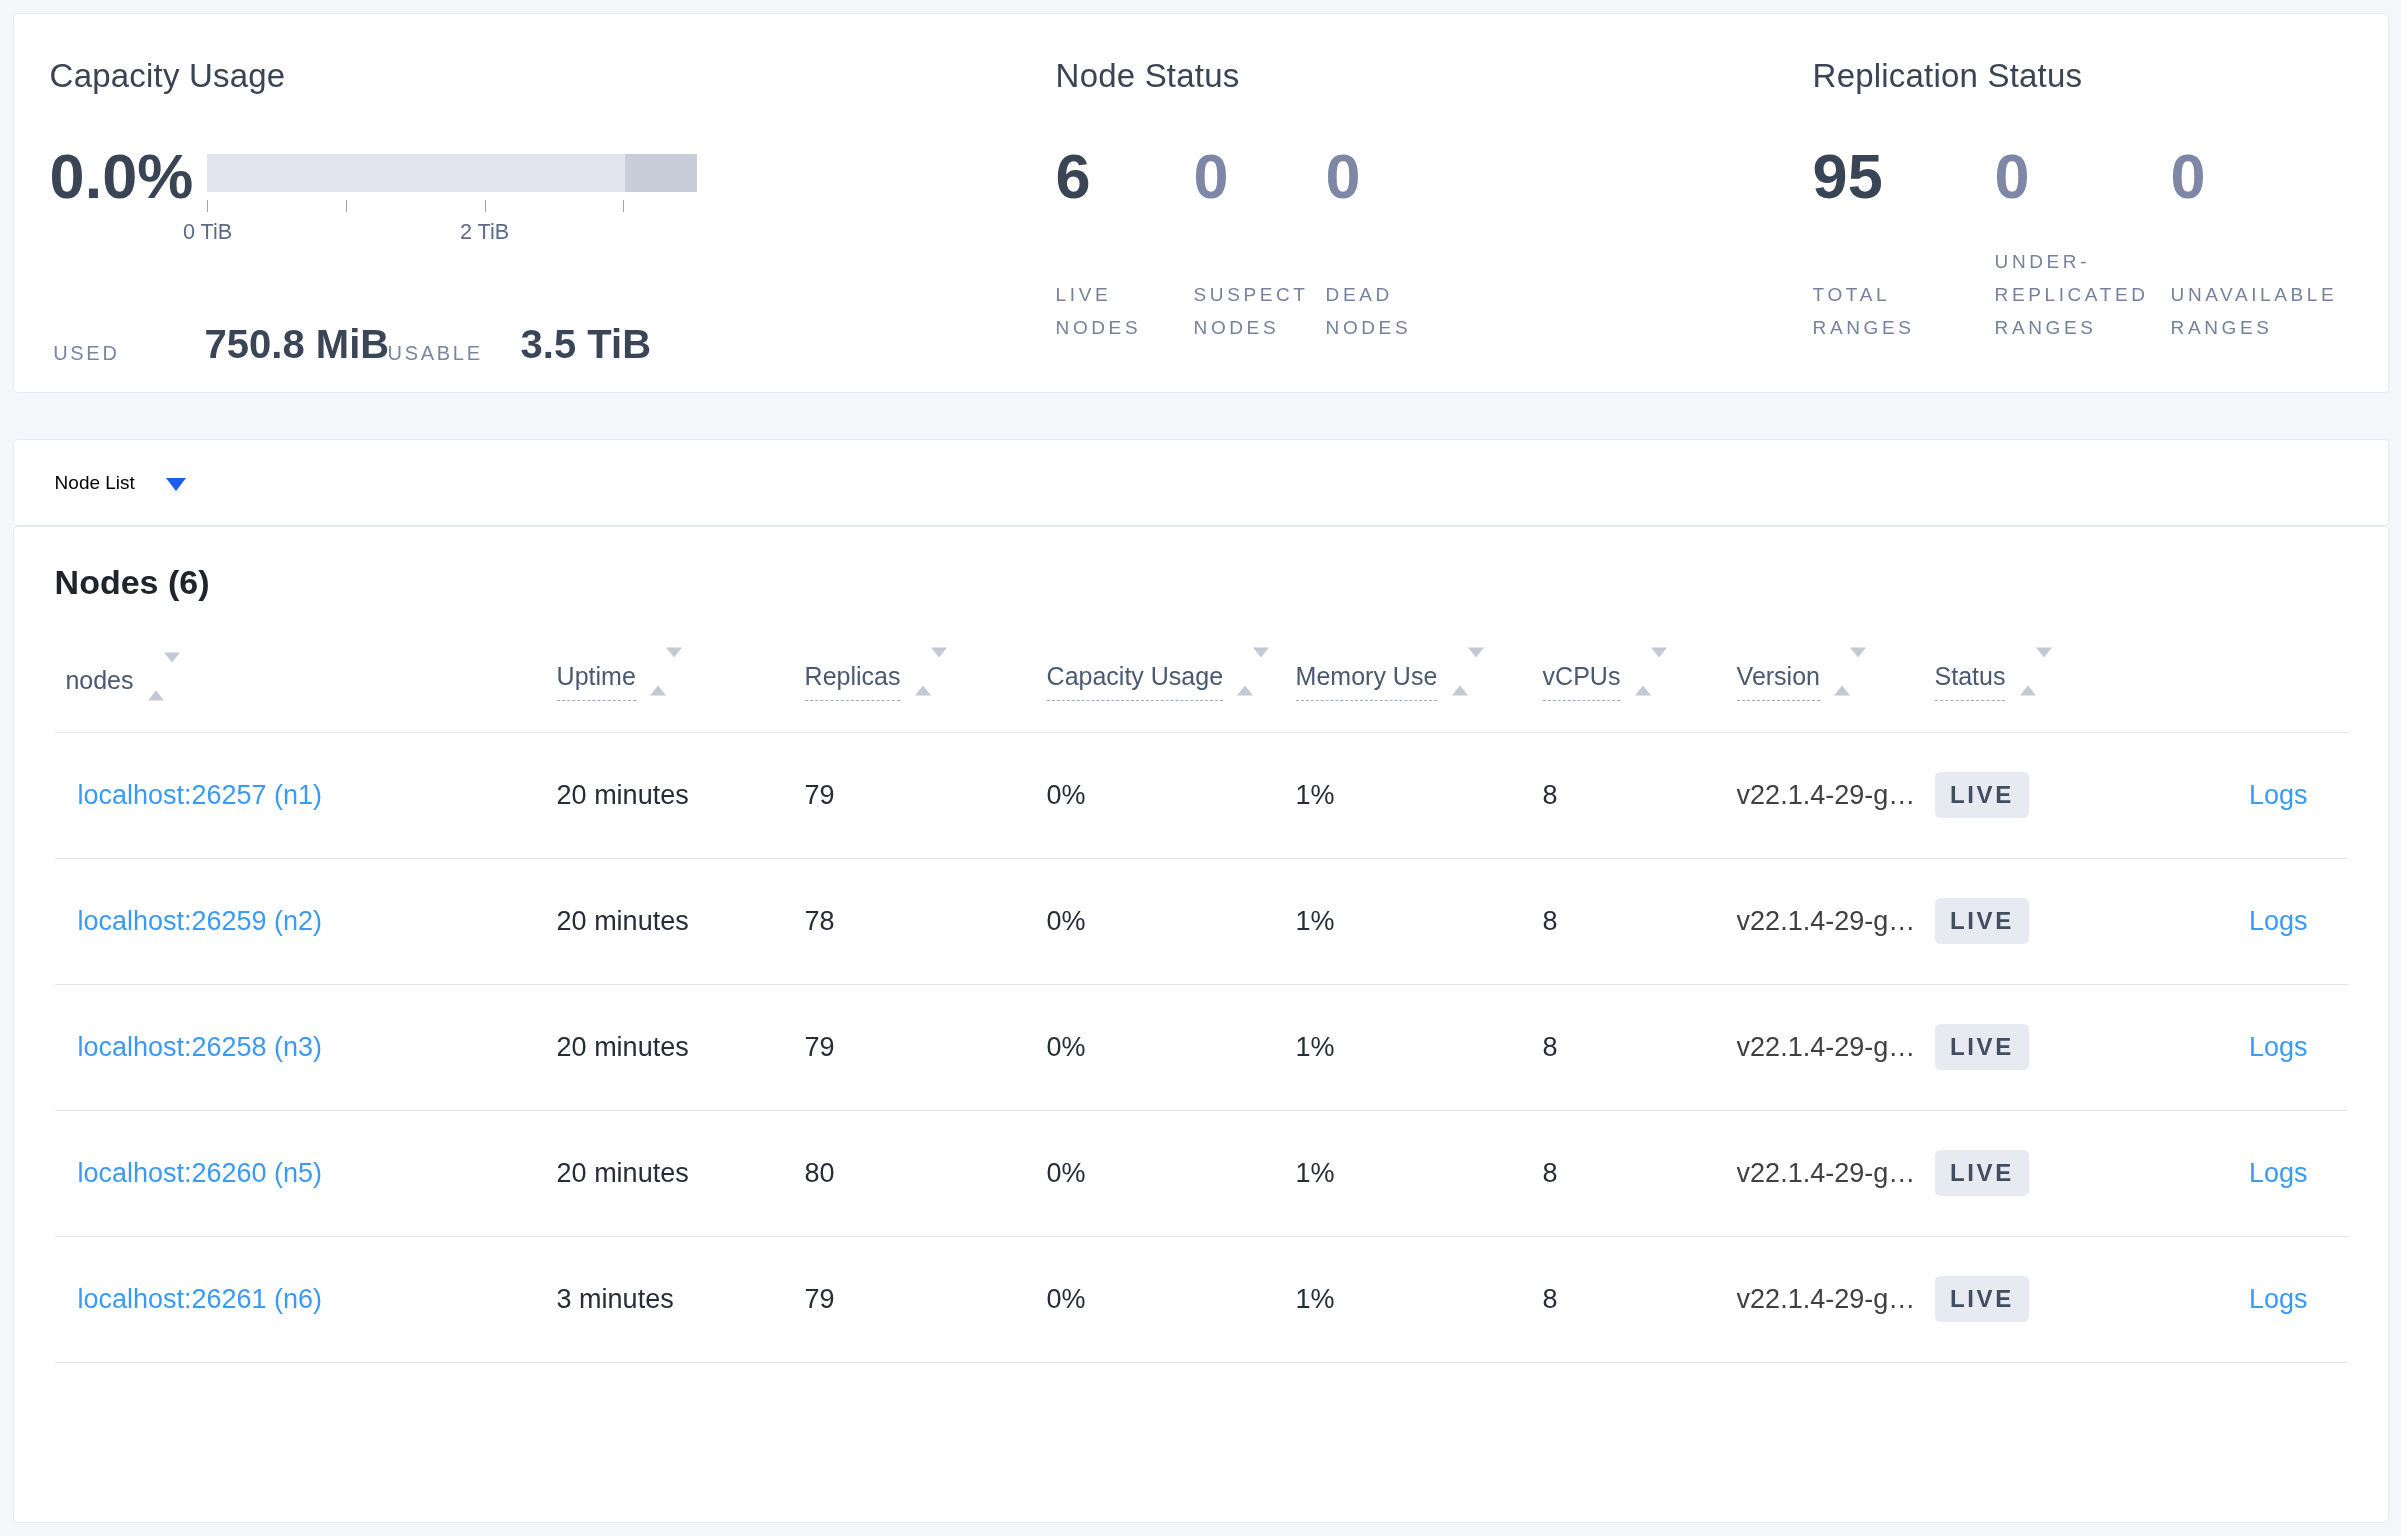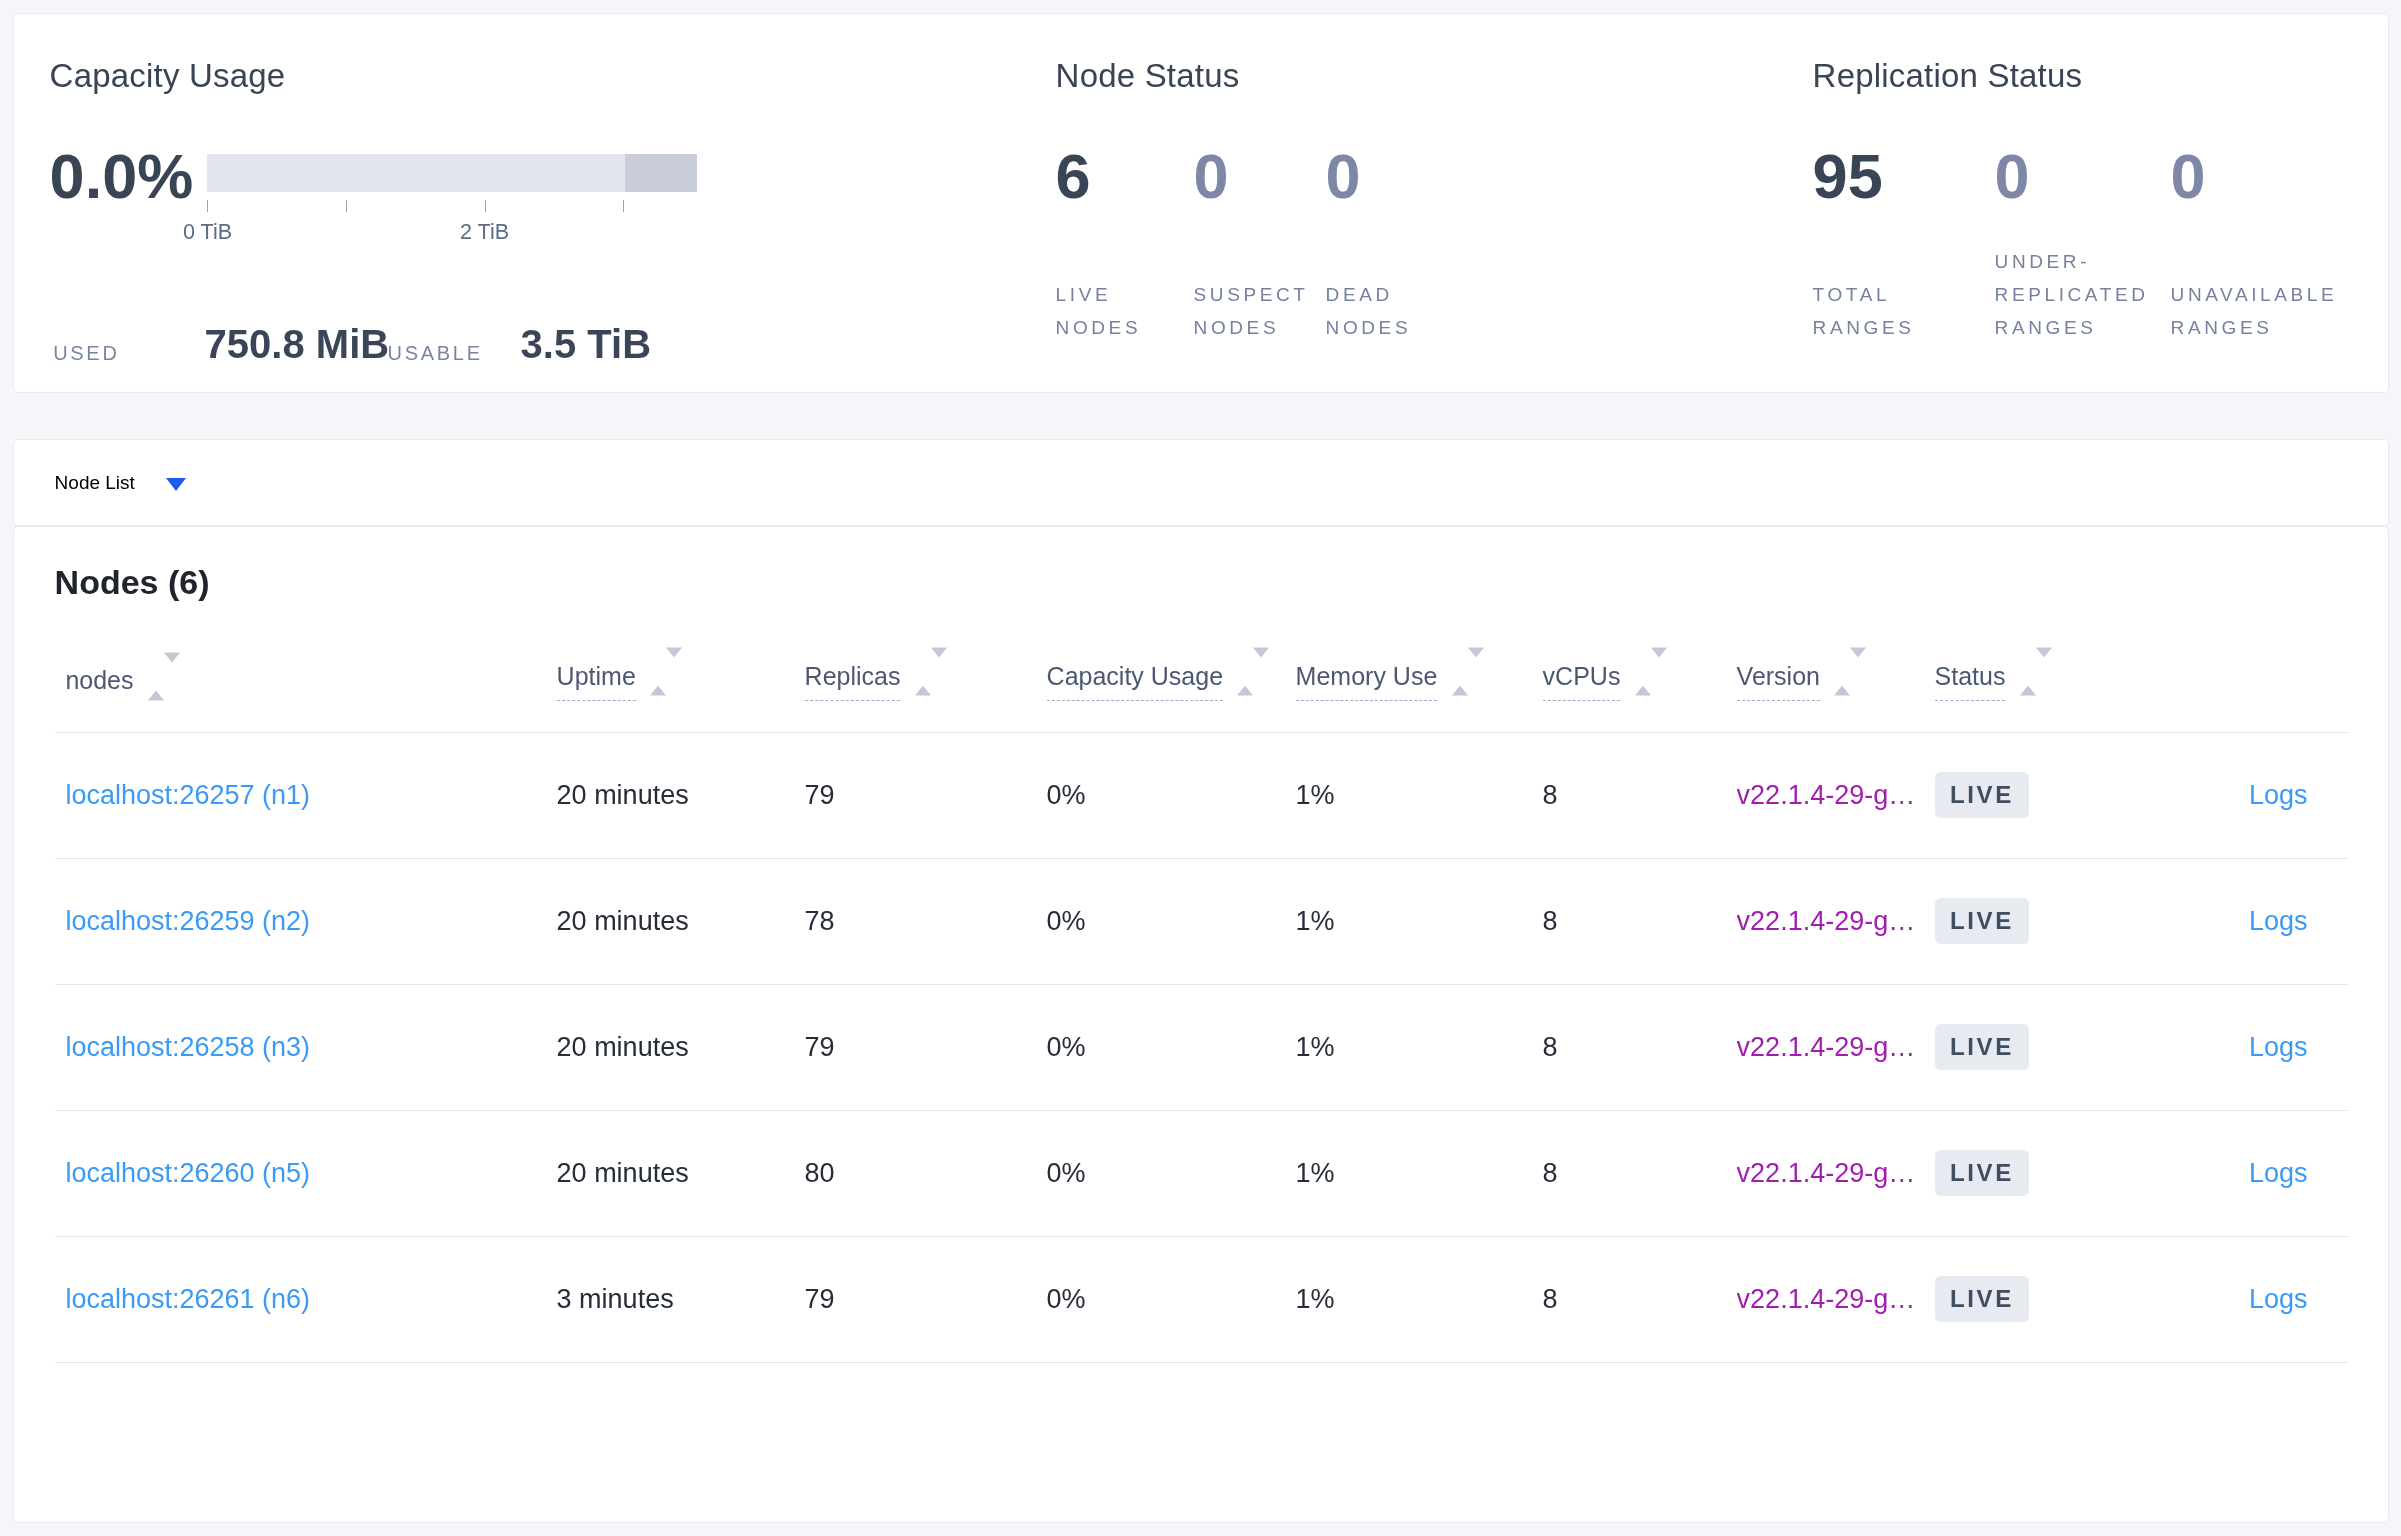--- a/index.html
+++ b/index.html
@@ -86,22 +86,22 @@
   th.first, td.first{padding-left:10.8px;}
   .th-label{display:inline-block;}
   .th-label.dashed{border-bottom:1.8px dashed #9fabc6;padding-bottom:9px;}
   .sort-icon{display:inline-block;vertical-align:middle;margin-left:14.4px;transform:translateY(-5.4px);}
   .sort-icon .up{width:0;height:0;border-left:8px solid transparent;border-right:8px solid transparent;border-bottom:10px solid #c2c8d4;margin-bottom:4.5px;}
   .sort-icon .down{width:0;height:0;border-left:8px solid transparent;border-right:8px solid transparent;border-top:10px solid #c2c8d4;}
   td{
     font-size:27px;color:#262c38;height:125px;vertical-align:middle;
     border-bottom:0.9px solid #e2e5ee;padding:0;white-space:nowrap;overflow:hidden;
   }
-  td.version{color:#a21caf;}
-  a.cell-link{color:#3a9af5;text-decoration:none;cursor:pointer;}
+  td.version{color:#404040;}
+  a.cell-link{color:#3a9af5;text-decoration:none;cursor:pointer;margin-left:12px;}
   td.logs{text-align:right;padding-right:40px;}
   .badge{
     display:inline-block;background:#e7eaf1;color:#414e61;
     font-size:24px;font-weight:700;letter-spacing:2.7px;
     padding:10.8px 15.3px;border-radius:5.4px;line-height:1;
   }
 </style>
 </head>
 <body>
 

